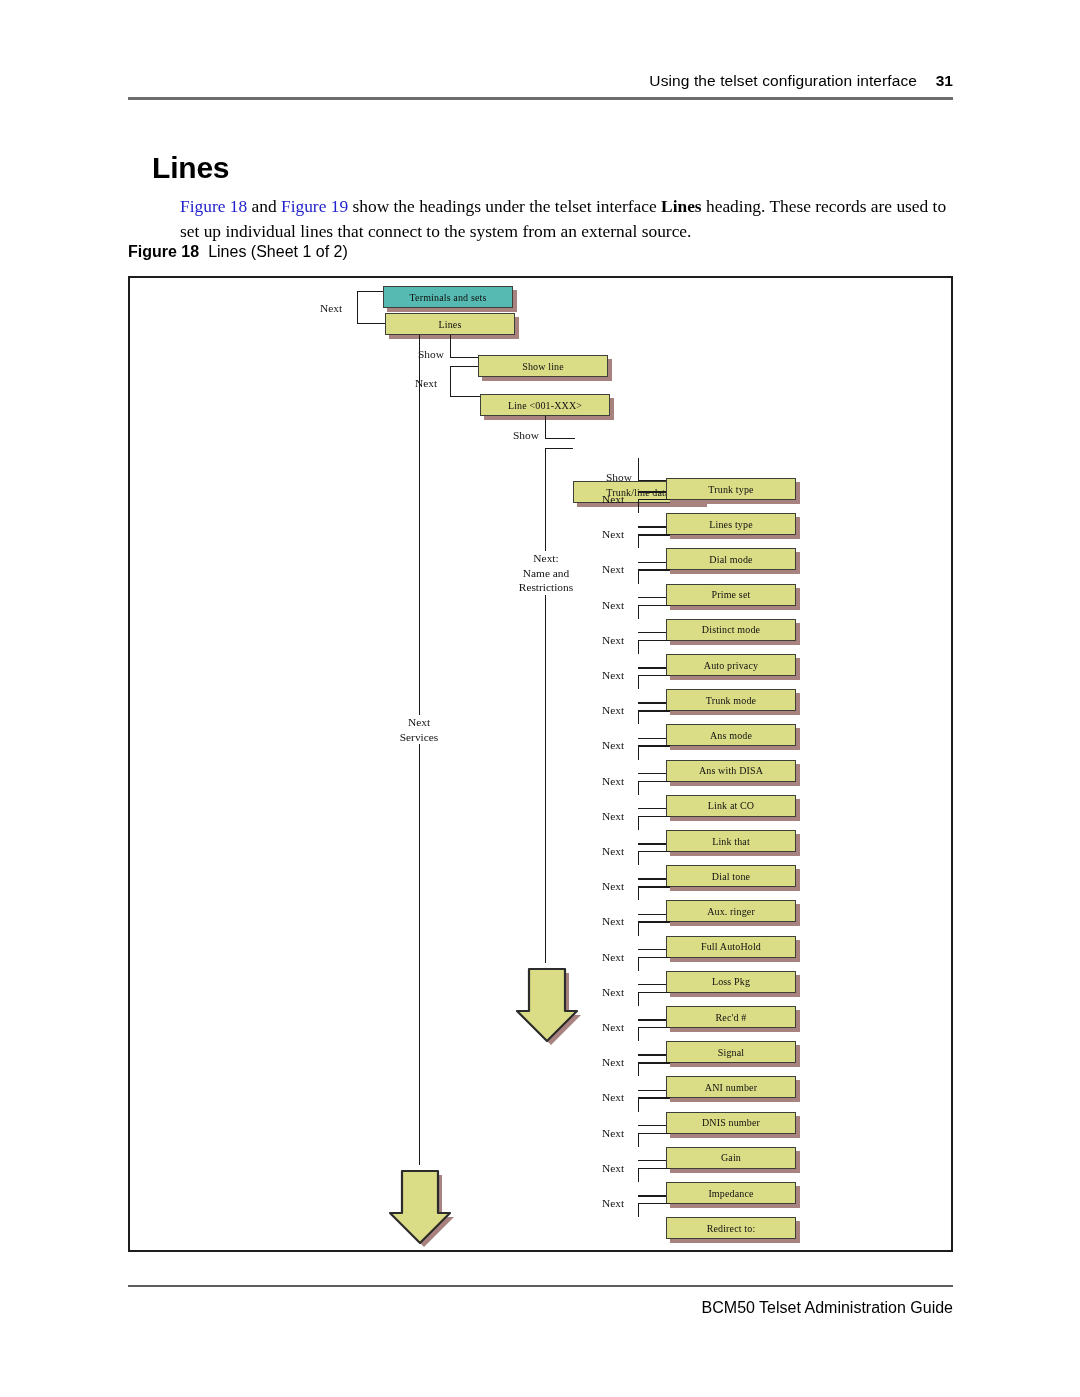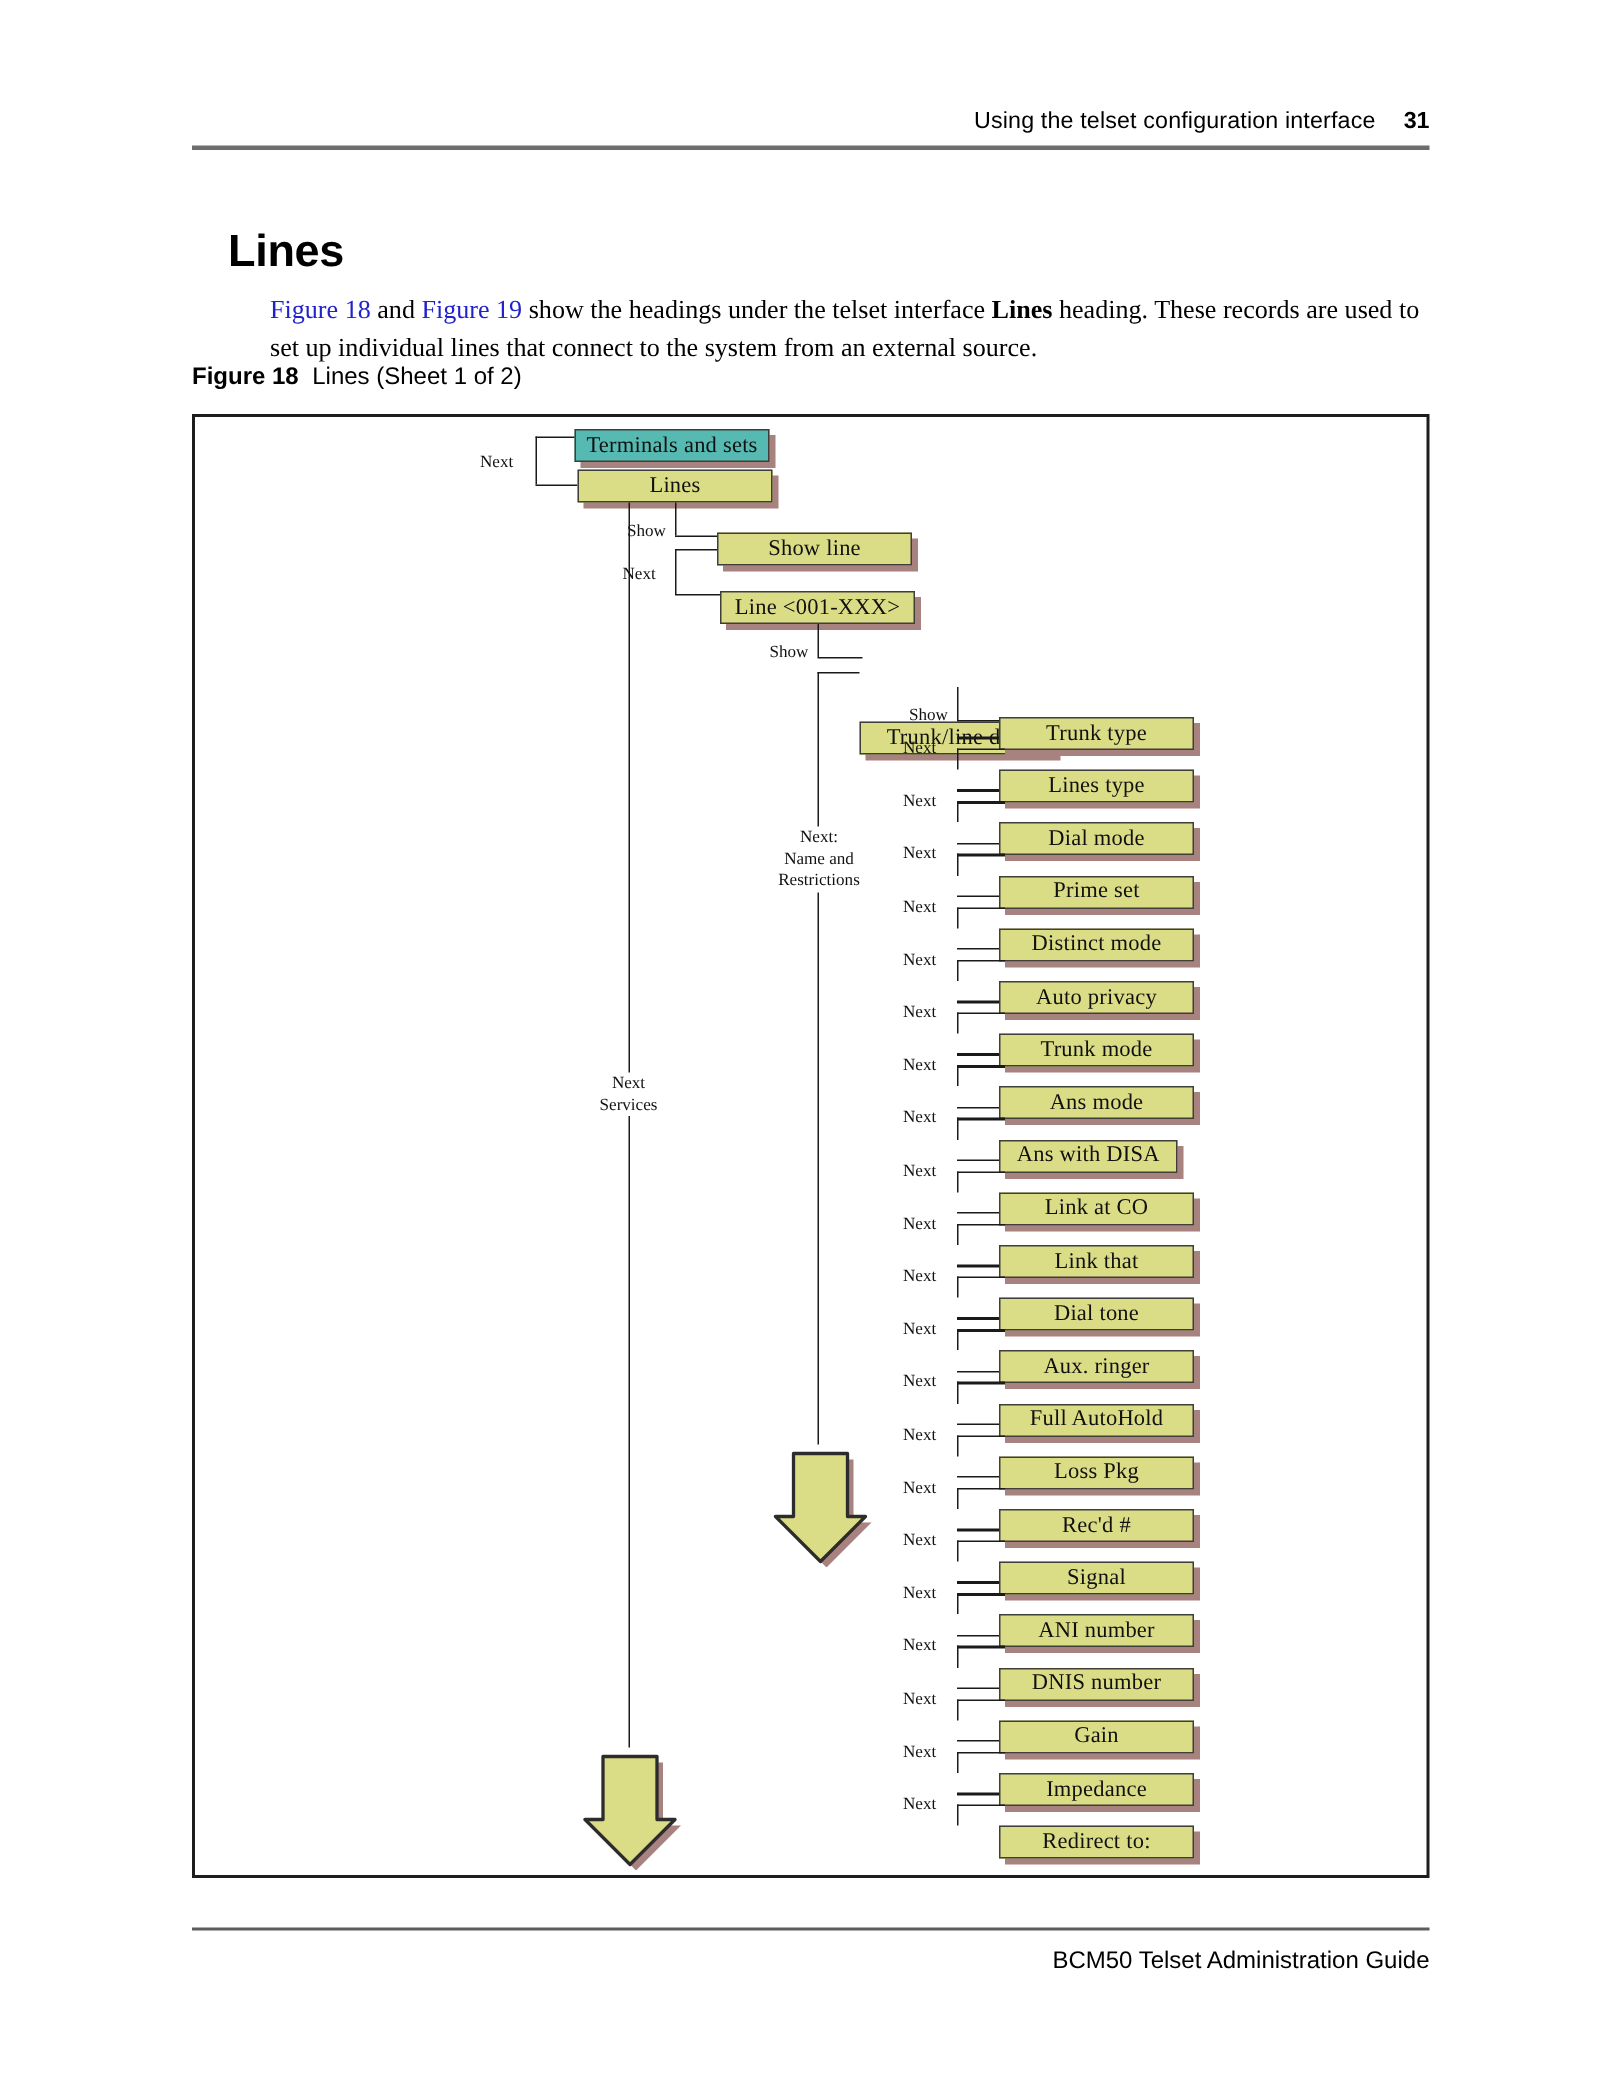--- a/index.html
+++ b/index.html
@@ -115,21 +115,21 @@
   }
 
   
   .node {
     position: absolute;
     box-sizing: border-box;
     border: 1.6px solid #3f3f3a;
     background: #dbdc86;
     box-shadow: 4px 4px 0 0 #a8827f;
     font-family: "Liberation Serif", serif;
-    font-size: 15px;
+    font-size: 10px;
     color: #101010;
     display: flex;
     align-items: center;
     justify-content: center;
     letter-spacing: .15px;
     white-space: nowrap;
   }
   .node.teal { background: #56bab2; }
 
   
@@ -324,21 +324,21 @@
         <div class="vline" style="left: 508px; top: 432.2px; height: 14.2px;"></div>
         <div class="hline" style="left: 508px; top: 432.2px; width: 32px;"></div>
         <div class="edge-label" style="left: 472px; top: 426.2px;">Next</div>
         <div class="node" style="left: 536px; top: 446.4px; width: 130px; height: 22px;">
           <span>Ans mode</span>
         </div>
         <div class="hline" style="left: 508px; top: 459.6px; width: 28px;"></div>
         <div class="vline" style="left: 508px; top: 467.4px; height: 14.2px;"></div>
         <div class="hline" style="left: 508px; top: 467.4px; width: 32px;"></div>
         <div class="edge-label" style="left: 472px; top: 461.4px;">Next</div>
-        <div class="node" style="left: 536px; top: 481.6px; width: 119px; height: 22px;">
+        <div class="node" style="left: 536px; top: 481.6px; width: 130px; height: 22px;">
           <span>Ans with DISA</span>
         </div>
         <div class="hline" style="left: 508px; top: 494.8px; width: 28px;"></div>
         <div class="vline" style="left: 508px; top: 502.6px; height: 14.2px;"></div>
         <div class="hline" style="left: 508px; top: 502.6px; width: 32px;"></div>
         <div class="edge-label" style="left: 472px; top: 496.6px;">Next</div>
         <div class="node" style="left: 536px; top: 516.8px; width: 130px; height: 22px;">
           <span>Link at CO</span>
         </div>
         <div class="hline" style="left: 508px; top: 530px; width: 28px;"></div>

